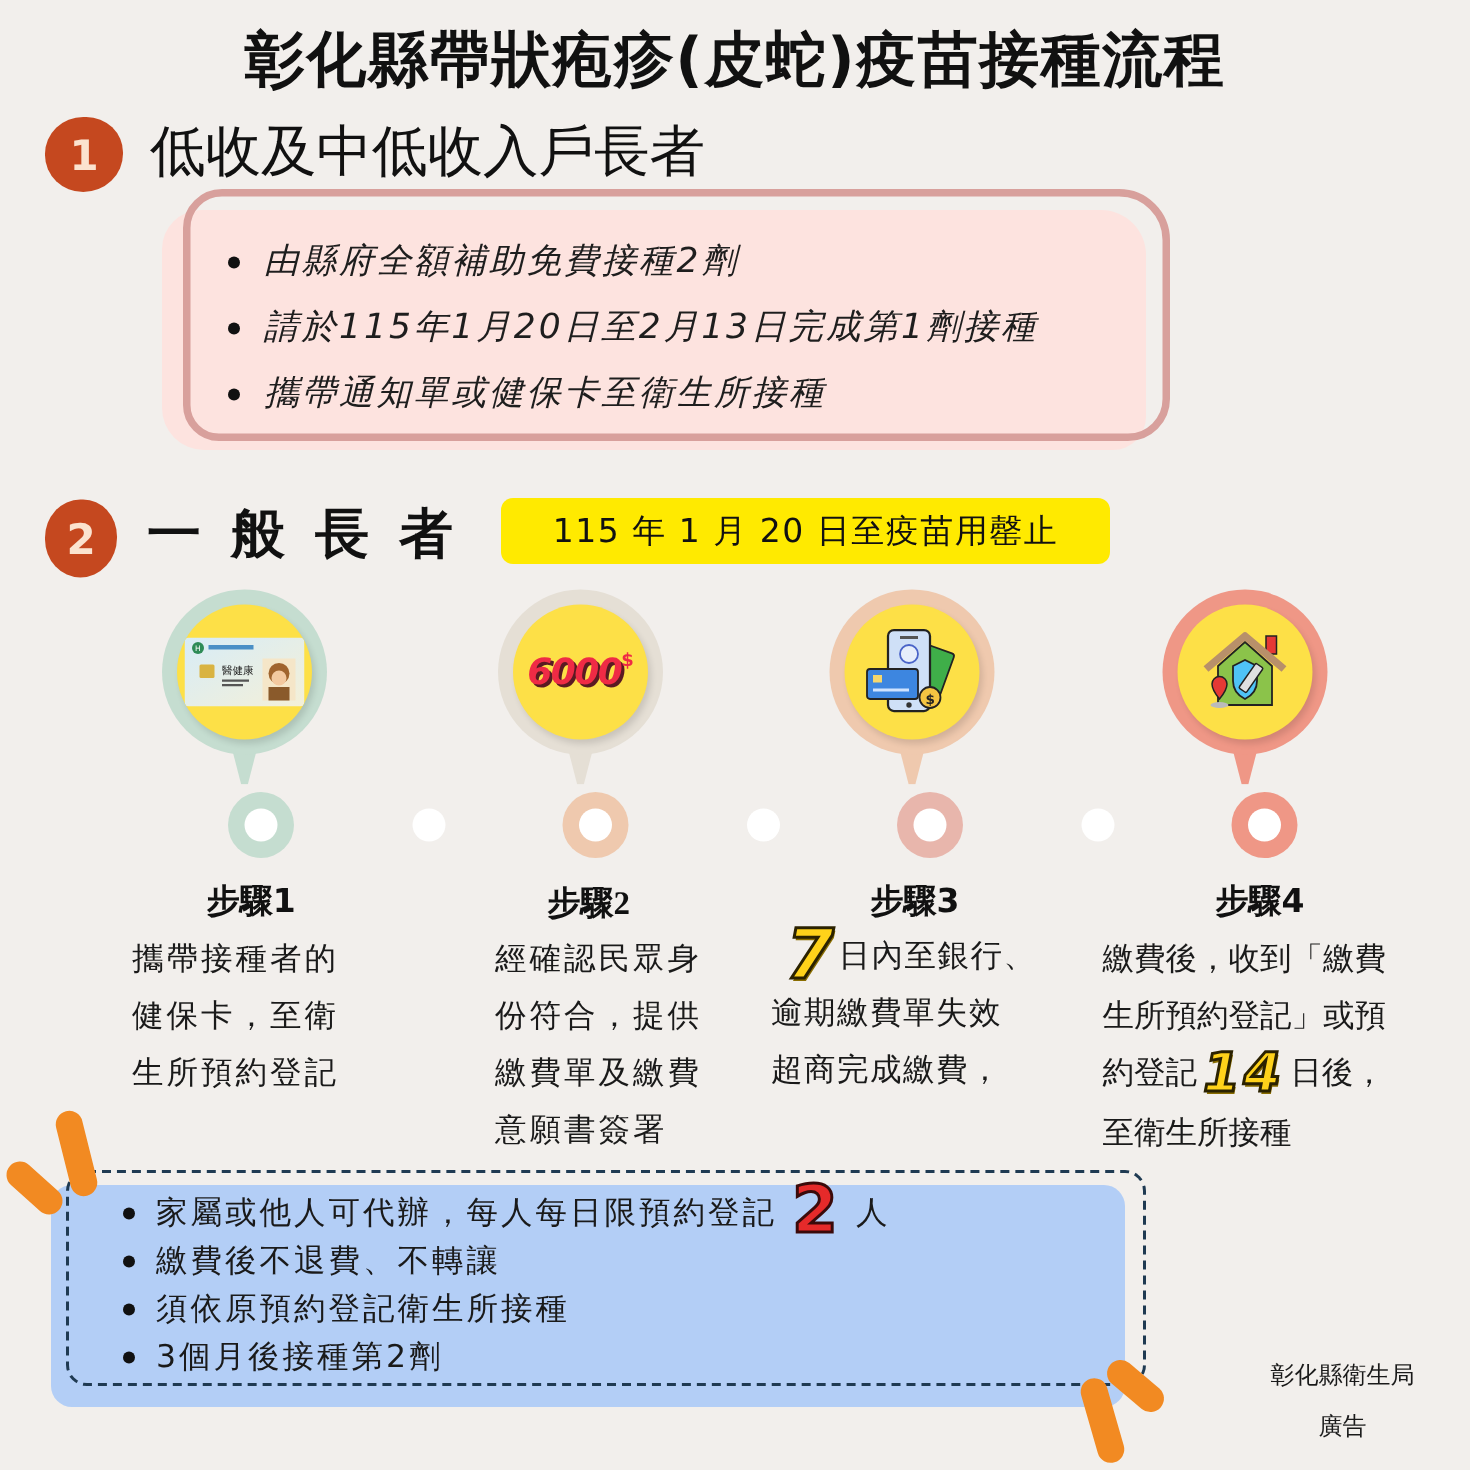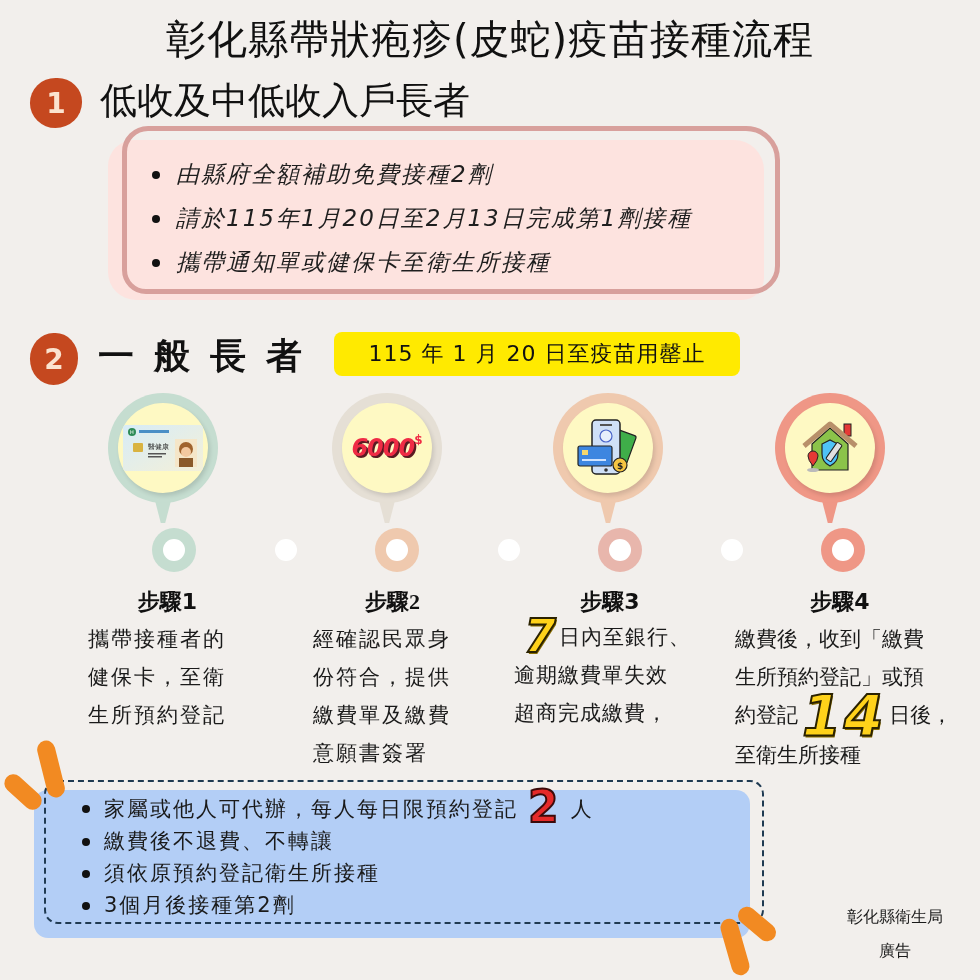--- a/index.html
+++ b/index.html
@@ -8,21 +8,21 @@
     background: #f2efec;
     font-family: "DejaVu Sans", "Liberation Sans", sans-serif;
     color: #1a1a1a;
     position: relative;
   }
   .abs { position: absolute; }
 
   
   .title {
     left: 0; top: 12px; width: 980px; text-align: center;
-    font-size: 40px; font-weight: normal; letter-spacing: 1px;
+    font-size: 40px; font-weight: bold; letter-spacing: 1px;
     color: #111;
   }
 
   
   .badge {
     width: 52px; height: 50px; border-radius: 50% 48% 52% 50%;
     background: #c5481f; color: #fbe3cf;
     display: flex; align-items: center; justify-content: center;
     font-size: 28px; font-weight: bold;
   }
@@ -62,21 +62,21 @@
   .pin { width: 110px; height: 130px; }
   .pin-ring {
     position: absolute; left: 0; top: 0; width: 110px; height: 110px; border-radius: 50%;
   }
   .pin-tail {
     position: absolute; left: 44px; top: 96px; width: 22px; height: 34px;
     clip-path: polygon(0 0, 100% 0, 60% 100%, 40% 100%);
   }
   .pin-inner {
     position: absolute; left: 10px; top: 10px; width: 90px; height: 90px; border-radius: 50%;
-    background: #fef9c3; box-shadow: 2px 3px 4px rgba(0,0,0,0.12);
+    background: #fde047; box-shadow: 2px 3px 4px rgba(0,0,0,0.12);
     display: flex; align-items: center; justify-content: center; overflow: hidden;
   }
 
   .node-ring {
     width: 44px; height: 44px; border-radius: 50%;
     display: flex; align-items: center; justify-content: center;
   }
   .node-ring .dot { width: 22px; height: 22px; border-radius: 50%; background: #fff; }
   .sep-dot { width: 22px; height: 22px; border-radius: 50%; background: #fff; }
 
@@ -237,21 +237,21 @@
   <div class="step-title">步驟1</div>
   <div class="step-body" style="margin-left:8px; margin-top:4px;">
     <div>攜帶接種者的</div>
     <div>健保卡，至衛</div>
     <div>生所預約登記</div>
   </div>
 </div>
 
 <div class="abs step" style="left:305px; top:588px; width:175px;font-family:Liberation Serif, serif;">
   <div class="step-title">步驟2</div>
-  <div class="step-body" style="margin-left:8px; margin-top:4px;">
+  <div class="step-body" style="margin-left:25px; margin-top:4px;">
     <div>經確認民眾身</div>
     <div>份符合，提供</div>
     <div>繳費單及繳費</div>
     <div>意願書簽署</div>
   </div>
 </div>
 
 <div class="abs step" style="left:510px; top:588px; width:200px;">
   <div class="step-title">步驟3</div>
   <div class="step-body" style="margin-left:4px; letter-spacing:1px;">
@@ -264,21 +264,21 @@
   </div>
 </div>
 
 <div class="abs step" style="left:735px; top:588px; width:240px;">
   <div class="step-title" style="margin-right:30px;">步驟4</div>
   <div class="step-body" style="letter-spacing:0px; margin-top:4px;">
     <div>繳費後，收到「繳費</div>
     <div>生所預約登記」或預</div>
     <div style="display:flex; align-items:flex-start; height:40px;">
       <span>約登記</span>
-      <span class="bignum" style="font-size:57px; line-height:40px; margin:0 4px; letter-spacing:2px;">14</span>
+      <span class="bignum" style="font-size:36px; line-height:40px; margin:0 4px; letter-spacing:2px;">14</span>
       <span>日後，</span>
     </div>
     <div>至衛生所接種</div>
   </div>
 </div>
 
 <div class="abs notes-fill"></div>
 <div class="abs notes-dash"></div>
 <ul class="abs notes-list">
   <li>

